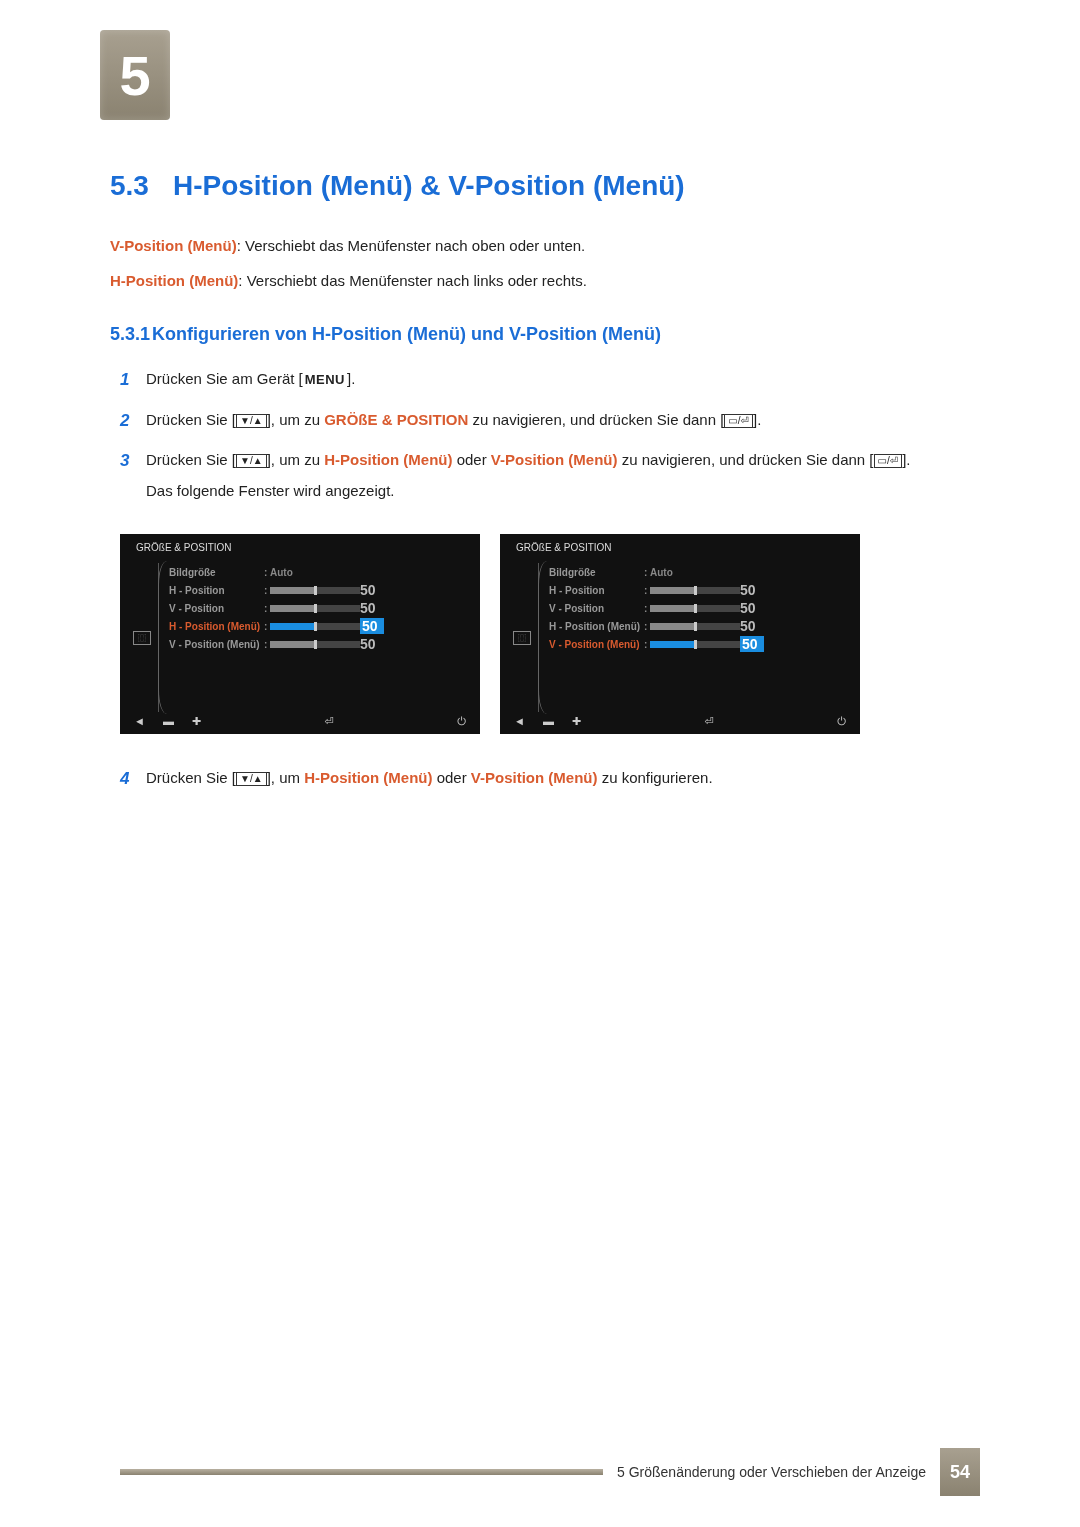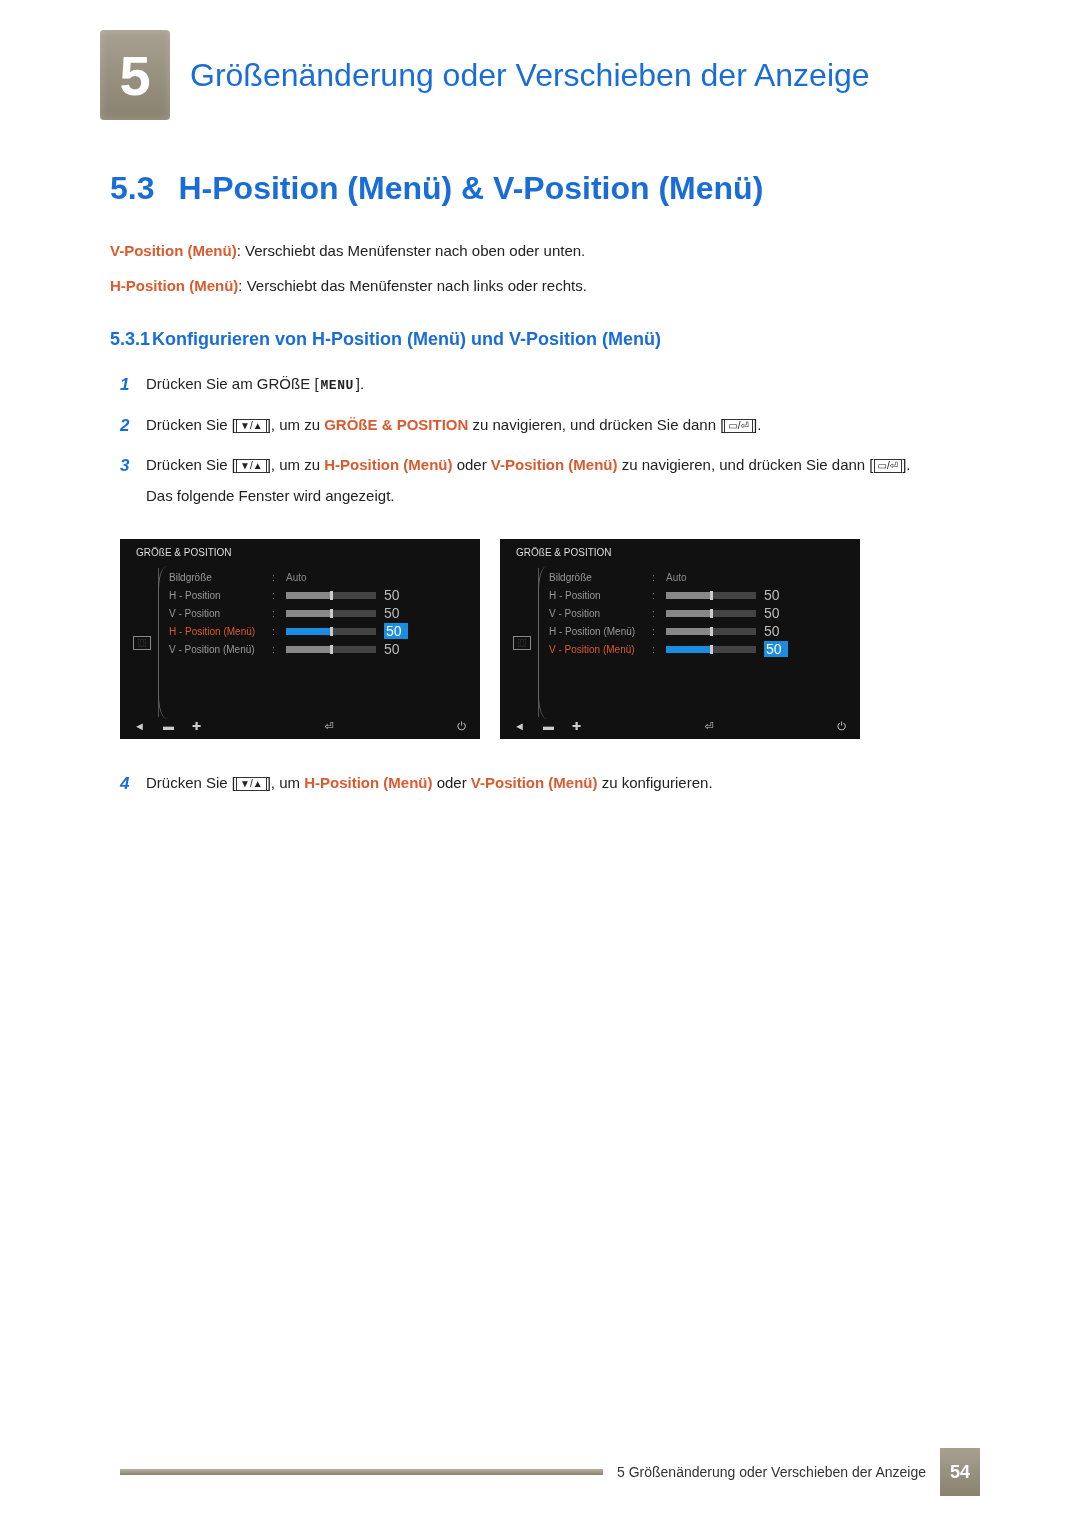--- a/index.html
+++ b/index.html
@@ -38,21 +38,21 @@
     color: #1a6dd6;
     font-size: 32px;
     font-weight: normal;
     line-height: 1.2;
   }
   .content {
     padding: 40px 110px 0 110px;
   }
   .section-head {
     color: #1a6dd6;
-    font-size: 32px;
+    font-size: 28px;
     font-weight: bold;
     margin-bottom: 30px;
   }
   .sec-num { margin-right: 24px; }
   .desc {
     font-size: 15px;
     line-height: 1.8;
     margin-bottom: 8px;
     color: #222;
   }
@@ -80,21 +80,21 @@
     font-style: italic;
     font-weight: bold;
     width: 26px;
     flex-shrink: 0;
     font-size: 17px;
   }
   .step-text { flex: 1; }
   .hl-orange { color: #d95b2f; font-weight: bold; }
   .menu-chip {
     display: inline-block;
-    font-family: Liberation Mono, monospace;
+    font-family: Liberation Sans, sans-serif;
     font-size: 13px;
     font-weight: bold;
     letter-spacing: 0.5px;
     padding: 0 2px;
   }
   .icon-box {
     display: inline-block;
     border: 1px solid #333;
     font-size: 10px;
     padding: 0px 3px;
@@ -159,21 +159,22 @@
     bottom: -2px;
     width: 8px;
     border-left: 1px solid #666;
     border-radius: 30px 0 0 30px / 80px 0 0 80px;
     pointer-events: none;
   }
   .osd-item {
     display: flex;
     align-items: center;
     height: 18px;
-    gap: 8px;
+    gap: 0;
+    font-weight: bold;
   }
   .osd-label {
     width: 95px;
     color: #999;
   }
   .osd-label.active { color: #d95b2f; }
   .osd-colon { width: 6px; color: #888; }
   .osd-val { color: #888; width: 30px; }
   .osd-slider {
     height: 7px;
@@ -249,21 +250,20 @@
     justify-content: center;
     margin-right: 100px;
   }
 </style>
 </head>
 <body>
 
 <div class="page">
   <div class="header">
     <div class="chapter-badge">5</div>
-    <div class="chapter-title">Größenänderung oder Verschieben der Anzeige</div>
   </div>
 
   <div class="content">
     <div class="section-head">
       <span class="sec-num">5.3</span><span>H-Position (Menü) &amp; V-Position (Menü)</span>
     </div>
 
     <div class="desc">
       <span class="hl">V-Position (Menü)</span><span>: Verschiebt das Menüfenster nach oben oder unten.</span>
     </div>
@@ -272,21 +272,21 @@
     </div>
 
     <div class="subsection-head">
       <span class="sub-num">5.3.1</span><span>Konfigurieren von H-Position (Menü) und V-Position (Menü)</span>
     </div>
 
     <div class="step-list">
       <div class="step">
         <div class="step-num">1</div>
         <div class="step-text">
-          <span>Drücken Sie am GRÖßE [</span><span class="menu-chip">MENU</span><span>].</span>
+          <span>Drücken Sie am Gerät [</span><span class="menu-chip">MENU</span><span>].</span>
         </div>
       </div>
 
       <div class="step">
         <div class="step-num">2</div>
         <div class="step-text">
           <span>Drücken Sie [</span><span class="icon-box">▼/▲</span><span>], um zu </span><span class="hl-orange">GRÖßE &amp; POSITION</span><span> zu navigieren, und drücken Sie dann [</span><span class="icon-box">▭/⏎</span><span>].</span>
         </div>
       </div>
 

